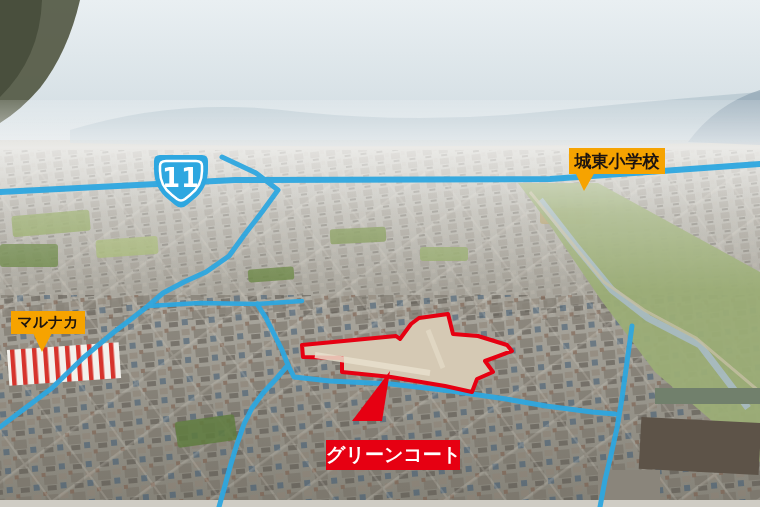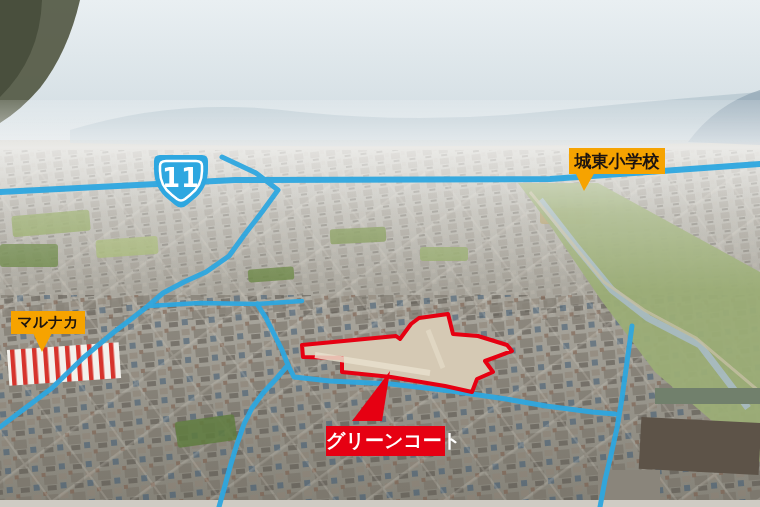--- a/index.html
+++ b/index.html
@@ -10,21 +10,21 @@
   }
   .stage svg{position:absolute;left:0;top:0;display:block;}
   .label{
     position:absolute;font-weight:700;text-align:center;white-space:nowrap;
     box-sizing:border-box;z-index:30;
   }
   .label-orange{background:var(--label-orange);color:var(--text-dark);}
   .label-red{background:var(--label-red);color:var(--text-light);}
   #school-label{left:569px;top:148px;width:96px;height:26px;font-size:17px;line-height:26px;}
   #marunaka-label{left:11px;top:311px;width:74px;height:23px;font-size:15px;line-height:23px;}
-  #site-label{left:326px;top:426px;width:119px;padding:3px 0 4px 0;font-size:19px;line-height:23px;}
+  #site-label{left:326px;top:440px;width:134px;padding:3px 0 4px 0;font-size:19px;line-height:23px;}
   #badge-number{
     position:absolute;left:154px;top:163px;width:54px;z-index:25;
     text-align:center;font-size:26px;font-weight:600;color:#fff;letter-spacing:1px;
   }
 </style>
 </head>
 <body>
 
 <div class="stage">
 

